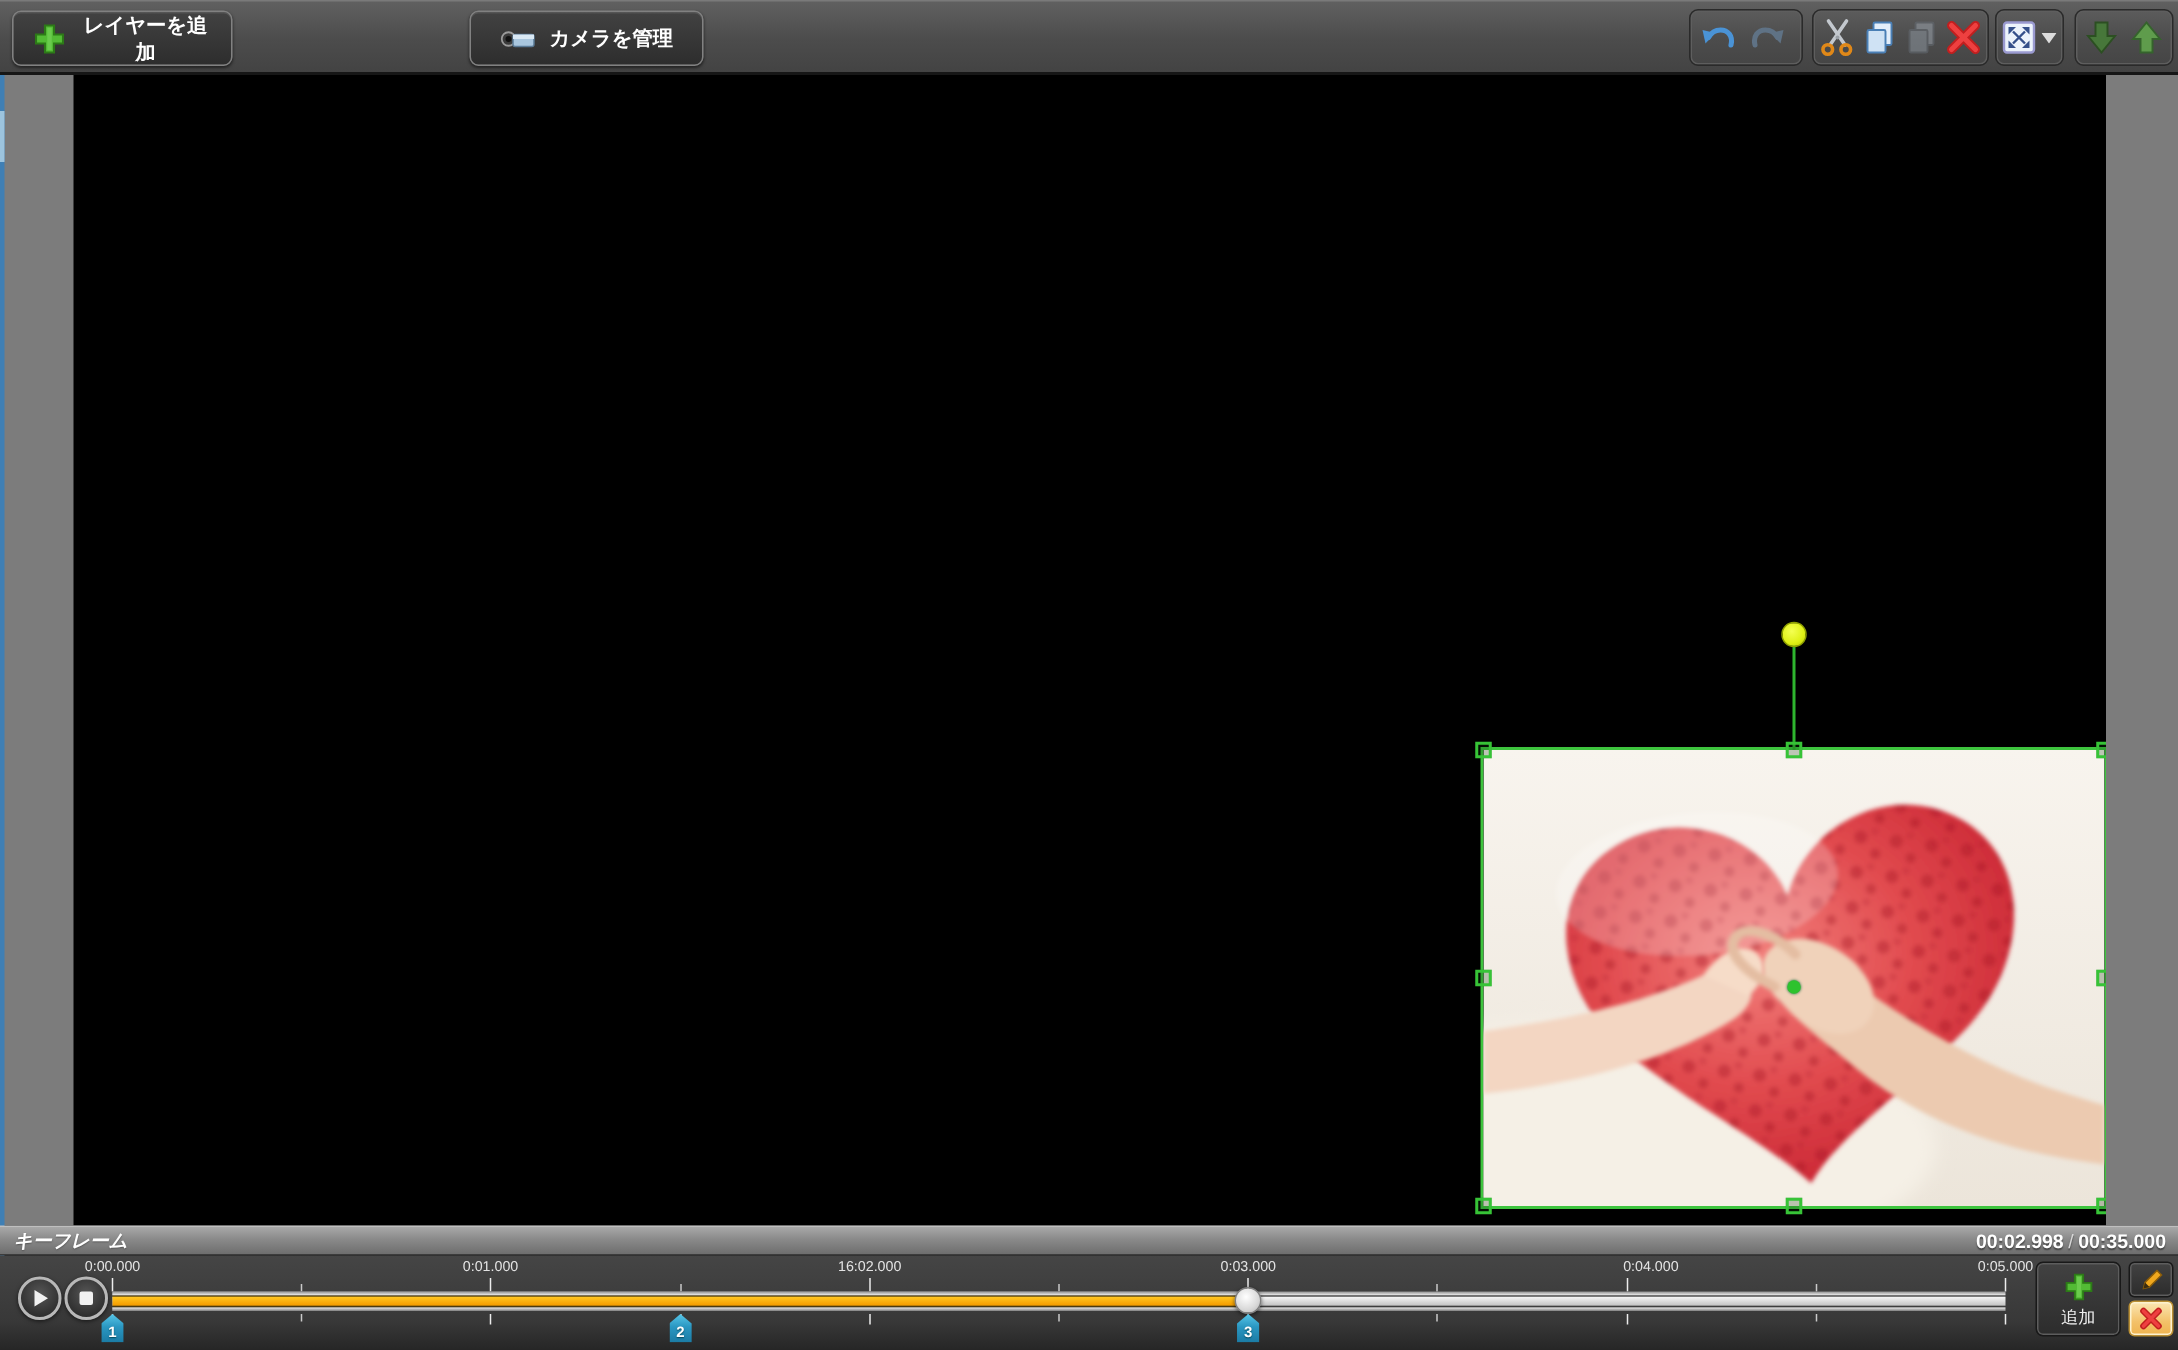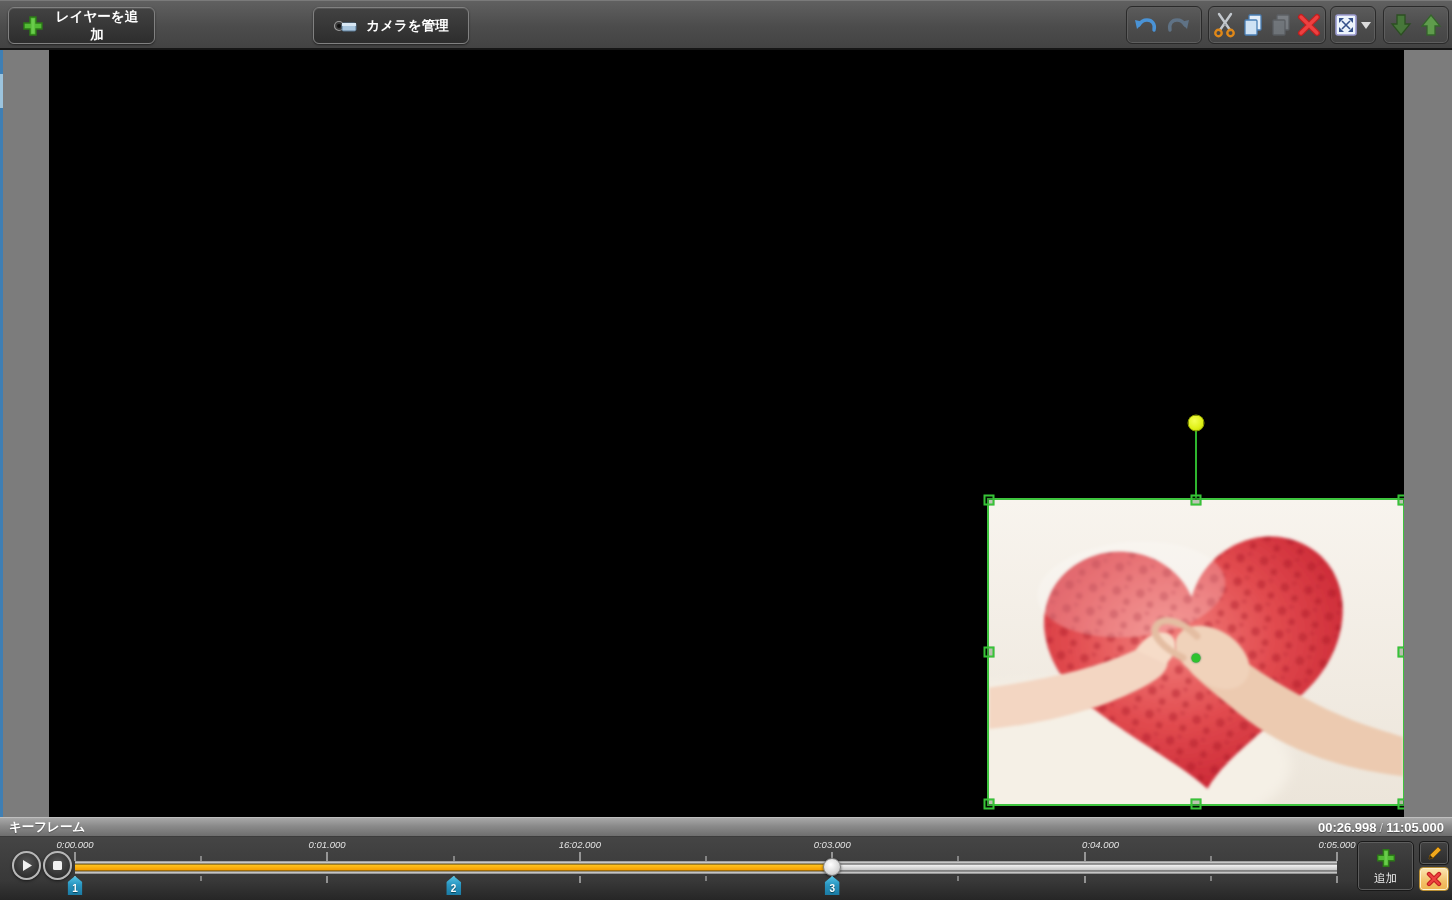--- a/index.html
+++ b/index.html
@@ -40,32 +40,32 @@
   .rot-line{position:absolute;left:50%;top:-70px;width:2px;height:70px;background:#2eb52e;transform:translateX(-50%);}
   .rot-dot{position:absolute;left:50%;top:-77px;width:15px;height:15px;border-radius:50%;
     background:radial-gradient(circle at 40% 35%,#f4ff52,#dff016 60%,#b7c800);
     border:1px solid #8fa000;transform:translate(-50%,-50%);}
 
   
   .kf-header{position:absolute;left:0;top:817px;width:1452px;height:20px;
     background:linear-gradient(#a8a8a8,#8a8a8a 45%,#6e6e6e);
     border-top:1px solid #bfbfbf;border-bottom:1px solid #3c3c3c;box-sizing:border-box;
     display:flex;align-items:center;}
-  .kf-title{margin-left:9px;color:#fff;font-size:12.5px;font-weight:bold;text-shadow:0 1px 1px #555;}
+  .kf-title{margin-left:9px;color:#fff;font-size:12.5px;font-weight:bold;text-shadow:0 1px 1px #555;font-style:italic;}
   .kf-time{margin-left:auto;margin-right:8px;color:#fff;font-size:13px;font-weight:bold;text-shadow:0 1px 1px #444;}
   .kf-time .sep{color:#d7d7d7;font-weight:normal;padding:0 3px;}
 
   
   .timeline{position:absolute;left:0;top:837px;width:1452px;height:63px;
     background:linear-gradient(#454545,#383838 70%,#262626);}
   .tp-btn{position:absolute;width:29px;height:29px;border-radius:50%;top:14px;padding:0;
     background:radial-gradient(circle at 50% 38%,#565656,#2e2e2e 75%);
     border:2px solid #b8b8b8;box-sizing:border-box;display:flex;align-items:center;justify-content:center;
     box-shadow:0 1px 3px rgba(0,0,0,.6);}
-  .ruler-label{position:absolute;top:2px;transform:translateX(-50%);color:#e3e3e3;font-size:9.5px;white-space:nowrap;font-style:italic;}
+  .ruler-label{position:absolute;top:2px;transform:translateX(-50%);color:#e3e3e3;font-size:9.5px;white-space:nowrap;}
   .tick{position:absolute;width:1px;background:#ececec;transform:translateX(-50%);}
   .tick.t-major{top:15px;height:9px;}
   .tick.t-minor{top:19px;height:5px;background:#c9c9c9;}
   .tick.b-major{top:39px;height:7px;}
   .tick.b-minor{top:39px;height:5px;background:#c9c9c9;}
   .groove{position:absolute;left:75px;top:24px;width:1262px;height:13px;
     background:linear-gradient(#8f8f8f 0,#dcdcdc 2px,#3d3d3d 3px,#f2f2f2 4px,#c6c6c6 9px,#3d3d3d 10px,#dcdcdc 11px,#7d7d7d 13px);}
   .progress{position:absolute;left:0;top:0;height:13px;
     background:linear-gradient(#8f8f8f 0,#dcdcdc 2px,#4a3a10 3px,#ffc31e 4px,#f59e00 9px,#4a3a10 10px,#dcdcdc 11px,#7d7d7d 13px);}
   .playhead{position:absolute;top:21px;width:18px;height:18px;border-radius:50%;transform:translateX(-50%);
@@ -255,21 +255,21 @@
         <div class="handle" style="left:50%;top:100%"></div>
         <div class="handle" style="left:100%;top:100%"></div>
         <div class="center-dot"></div>
       </div>
     </div>
   </div>
 
   <div class="kf-header">
     <span class="kf-title">キーフレーム</span>
     <span class="kf-time">
-      <span>00:26.998</span><span class="sep">/</span><span>11:05.000</span>
+      <span>00:02.998</span><span class="sep">/</span><span>00:35.000</span>
     </span>
   </div>
 
   <div class="timeline">
     <button class="tp-btn" style="left:12px">
       <svg width="13" height="13" viewBox="0 0 13 13">
           <polygon points="3,1 12,6.5 3,12" fill="#f2f2f2"></polygon>
         </svg>
     </button>
     <button class="tp-btn" style="left:43px">

